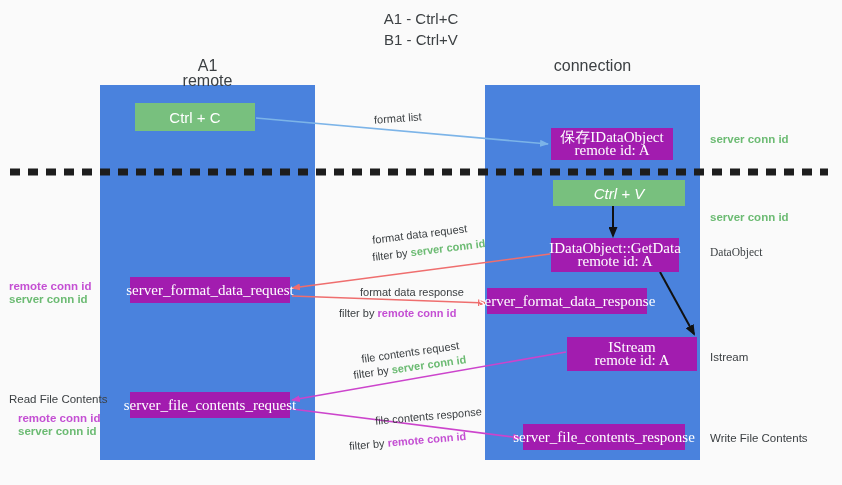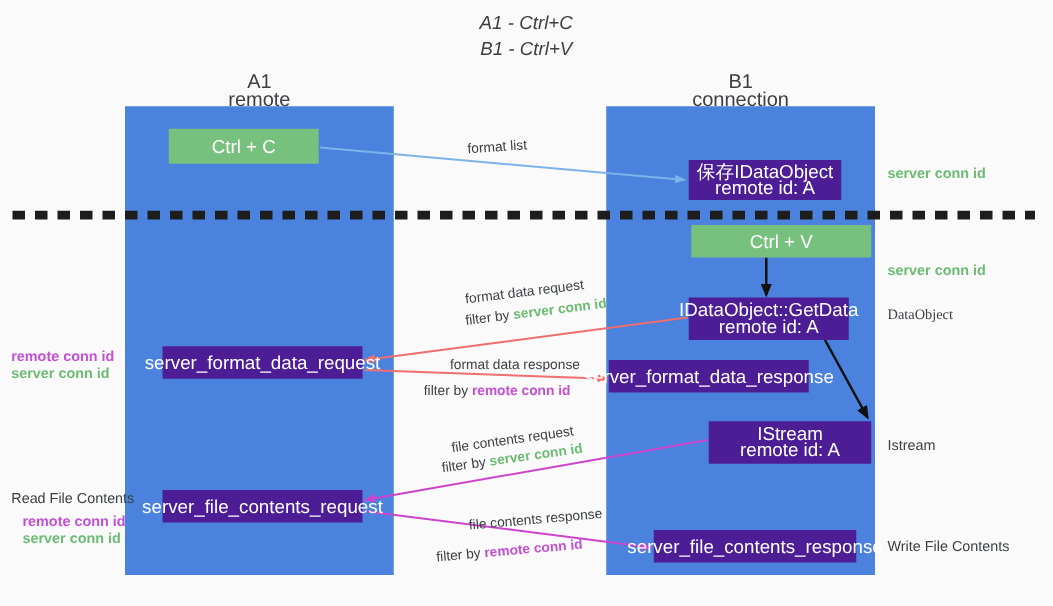--- a/index.html
+++ b/index.html
@@ -9,39 +9,39 @@
     font-family:"Liberation Sans","DejaVu Sans",sans-serif;
     overflow:hidden;
     position:relative;
   }
   #stage{position:absolute;left:0;top:0;width:842px;height:485px;}
   .abs{position:absolute;}
 
   
   .title{
     left:0;top:8px;width:842px;text-align:center;
-    font-size:15px;color:#3c4043;line-height:21px;font-style:italic;
+    font-size:15px;color:#3c4043;line-height:21px;
   }
 
   
   .colcap{
     text-align:center;font-size:16px;color:#3c4043;line-height:15px;
   }
 
   
   .panel{background:#4a82dd;}
 
   
   .node{
     box-sizing:border-box;
     display:flex;align-items:center;justify-content:center;
     text-align:center;color:#ffffff;font-size:15px;line-height:13px;
   }
   .node.green{background:#78c07e;}
-  .node.orange{background:#4c1d95;}
+  .node.orange{background:#a21caf;font-family:Liberation Serif, serif;}
 
   
   .lbl{font-size:11.5px;color:#3c4043;line-height:14px;}
   .lbl.green{color:#6cbb73;font-weight:bold;}
   .lbl.purple{color:#c44fd3;font-weight:bold;}
   .lbl.right{text-align:left;}
 
   
   .edgecap{
     font-size:11px;color:#3c4043;line-height:15px;white-space:nowrap;
@@ -64,21 +64,20 @@
   <div class="abs title">
     <div>A1 - Ctrl+C</div>
     <div>B1 - Ctrl+V</div>
   </div>
 
   <div class="abs colcap" style="left:100px;top:58px;width:215px;">
     <div>A1</div>
     <div>remote</div>
   </div>
   <div class="abs colcap" style="left:485px;top:58px;width:215px;">
-    <div>B1</div>
     <div>connection</div>
   </div>
 
   <svg class="overlay" viewBox="0 0 842 485">
     <defs>
       <marker id="ah-blue" markerWidth="9" markerHeight="7" refX="8" refY="3.5" orient="auto" markerUnits="userSpaceOnUse">
         <path d="M0,0 L9,3.5 L0,7 Z" fill="#7cb4e8"></path>
       </marker>
       <marker id="ah-red" markerWidth="9" markerHeight="7" refX="8" refY="3.5" orient="auto" markerUnits="userSpaceOnUse">
         <path d="M0,0 L9,3.5 L0,7 Z" fill="#ef6e6e"></path>
@@ -118,21 +117,21 @@
 
   <div class="abs node orange" style="left:130px;top:277px;width:160px;height:26px;">
     <span>server_format_data_request</span>
   </div>
 
   <div class="abs node orange" style="left:551px;top:128px;width:122px;height:32px;flex-direction:column;">
     <span>保存IDataObject</span>
     <span>remote id: A</span>
   </div>
 
-  <div class="abs node green" style="left:553px;top:180px;width:144px;height:26px;">
+  <div class="abs node green" style="left:553px;top:180px;width:132px;height:26px;font-style:italic;">
     <span>Ctrl + V</span>
   </div>
 
   <div class="abs node orange" style="left:551px;top:238px;width:128px;height:34px;flex-direction:column;">
     <span>IDataObject::GetData</span>
     <span>remote id: A</span>
   </div>
 
   <div class="abs node orange" style="left:487px;top:288px;width:160px;height:26px;text-align:center;">
     <span>server_format_data_response</span>

